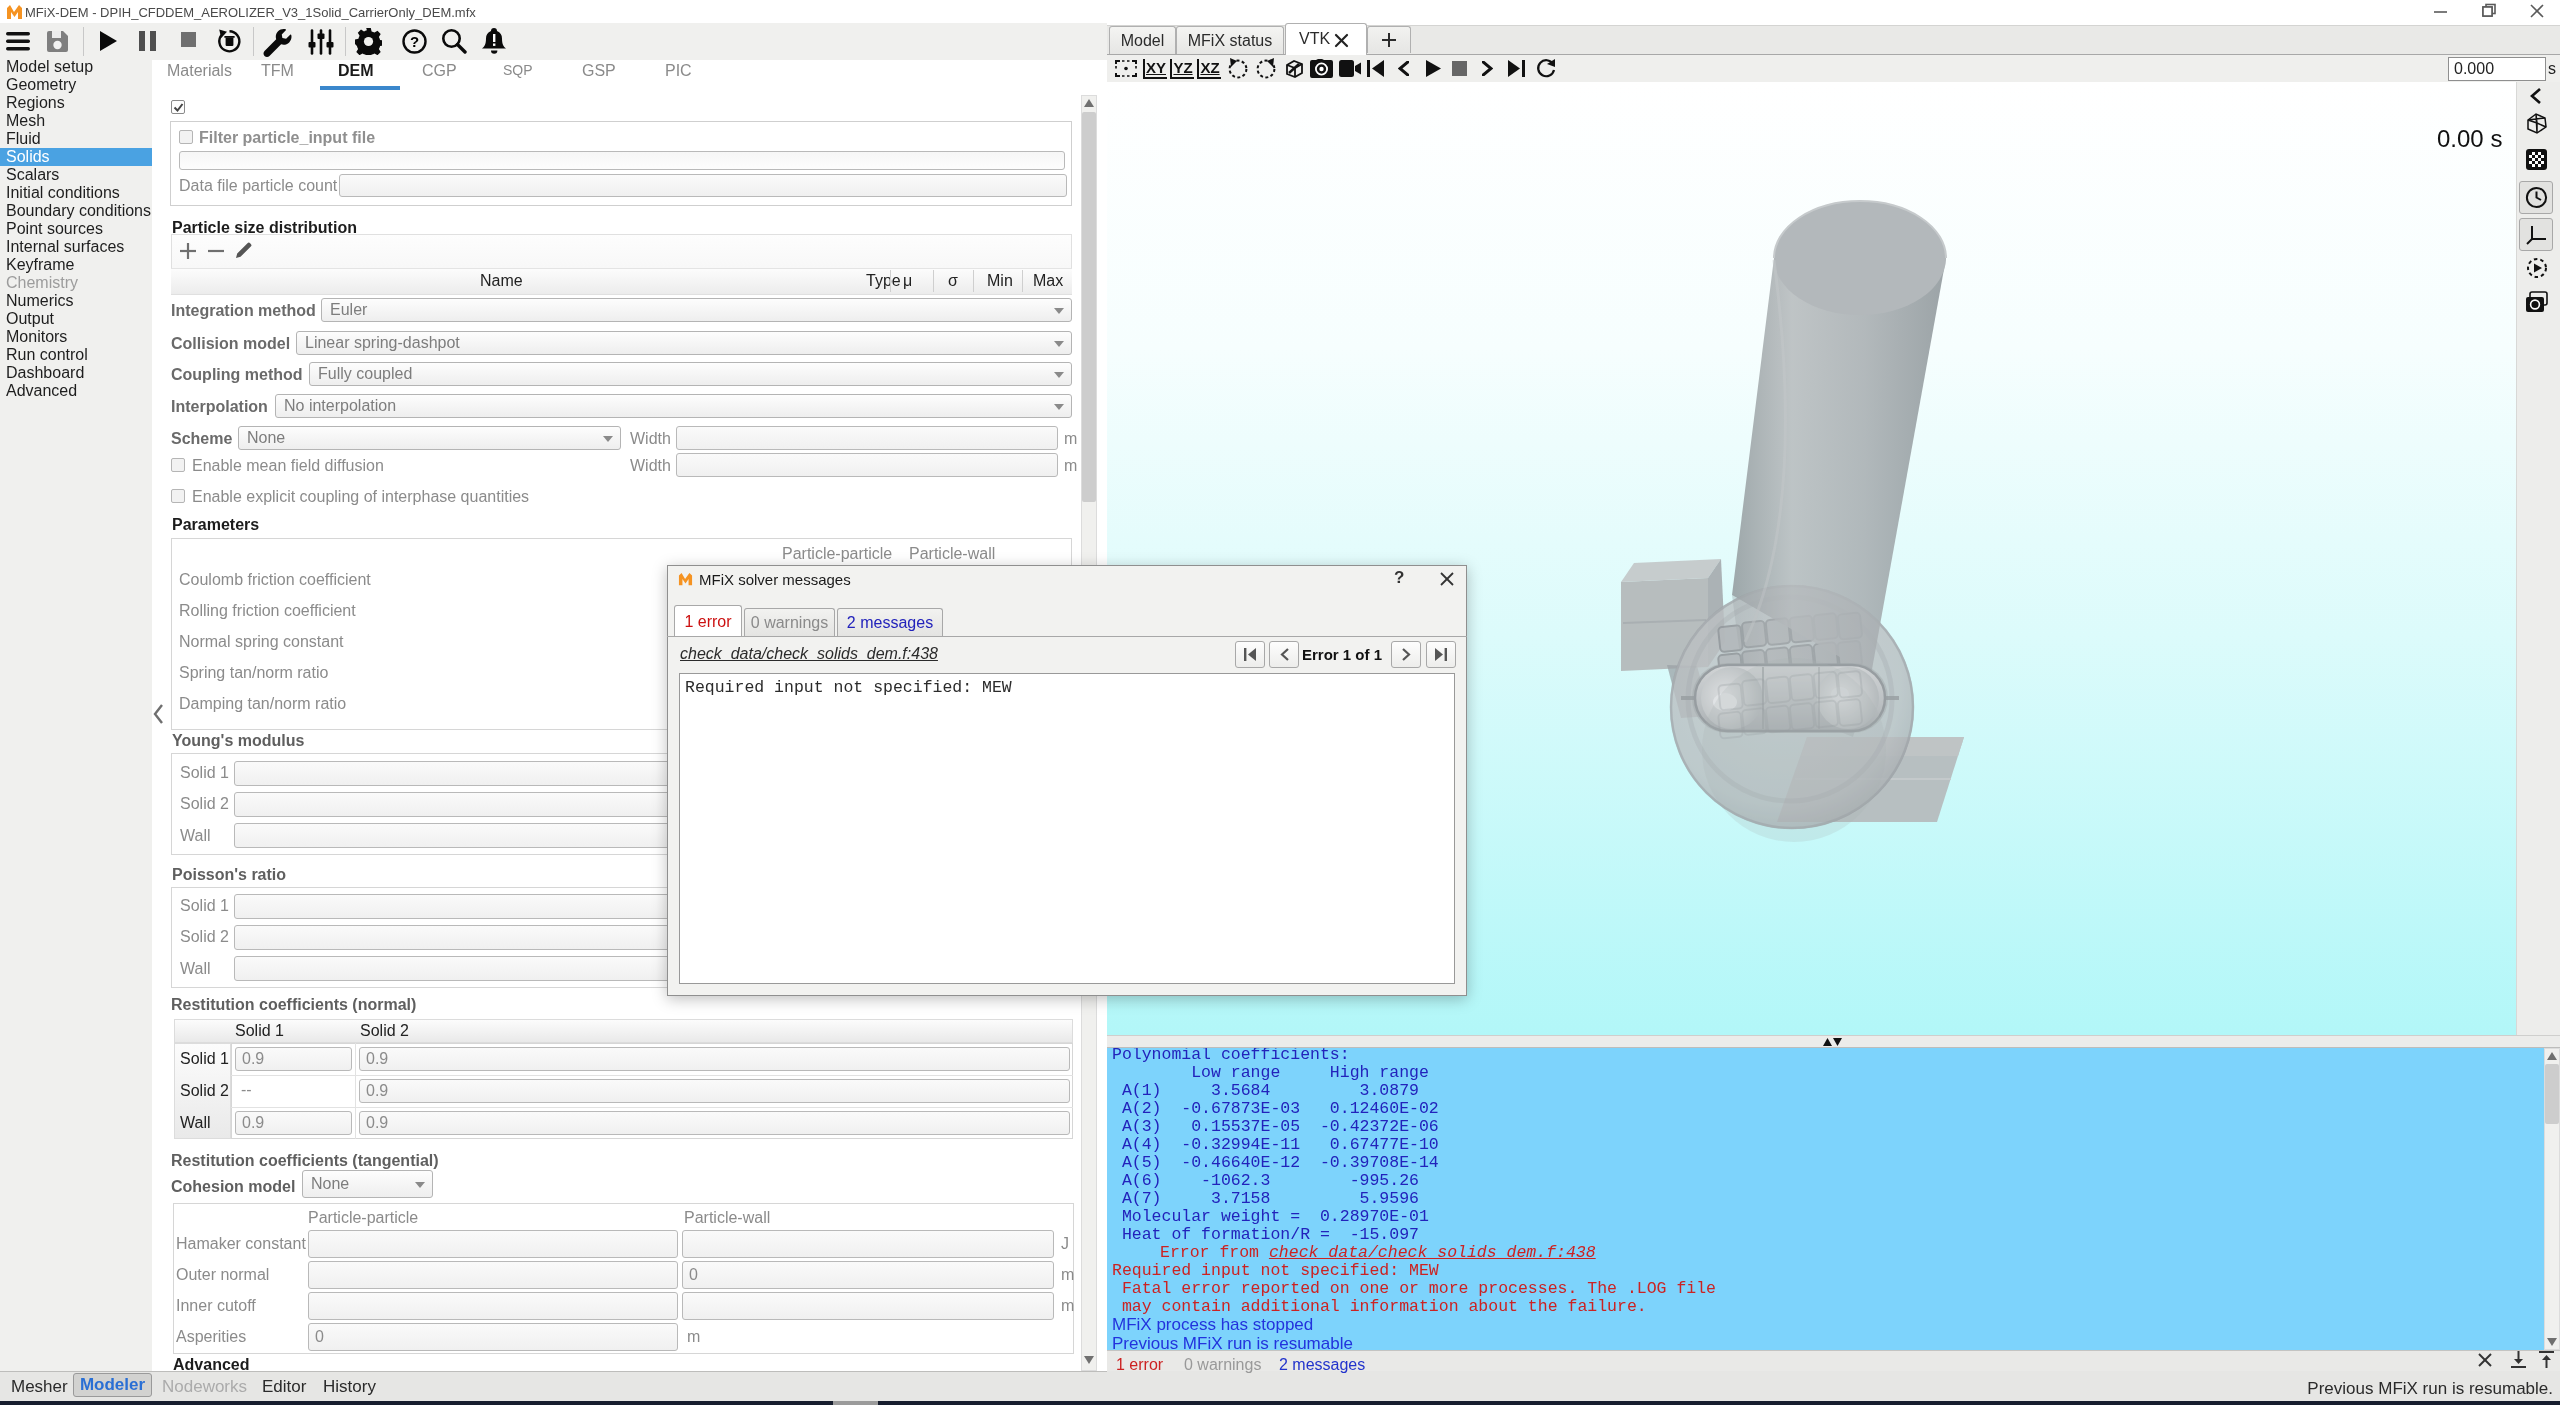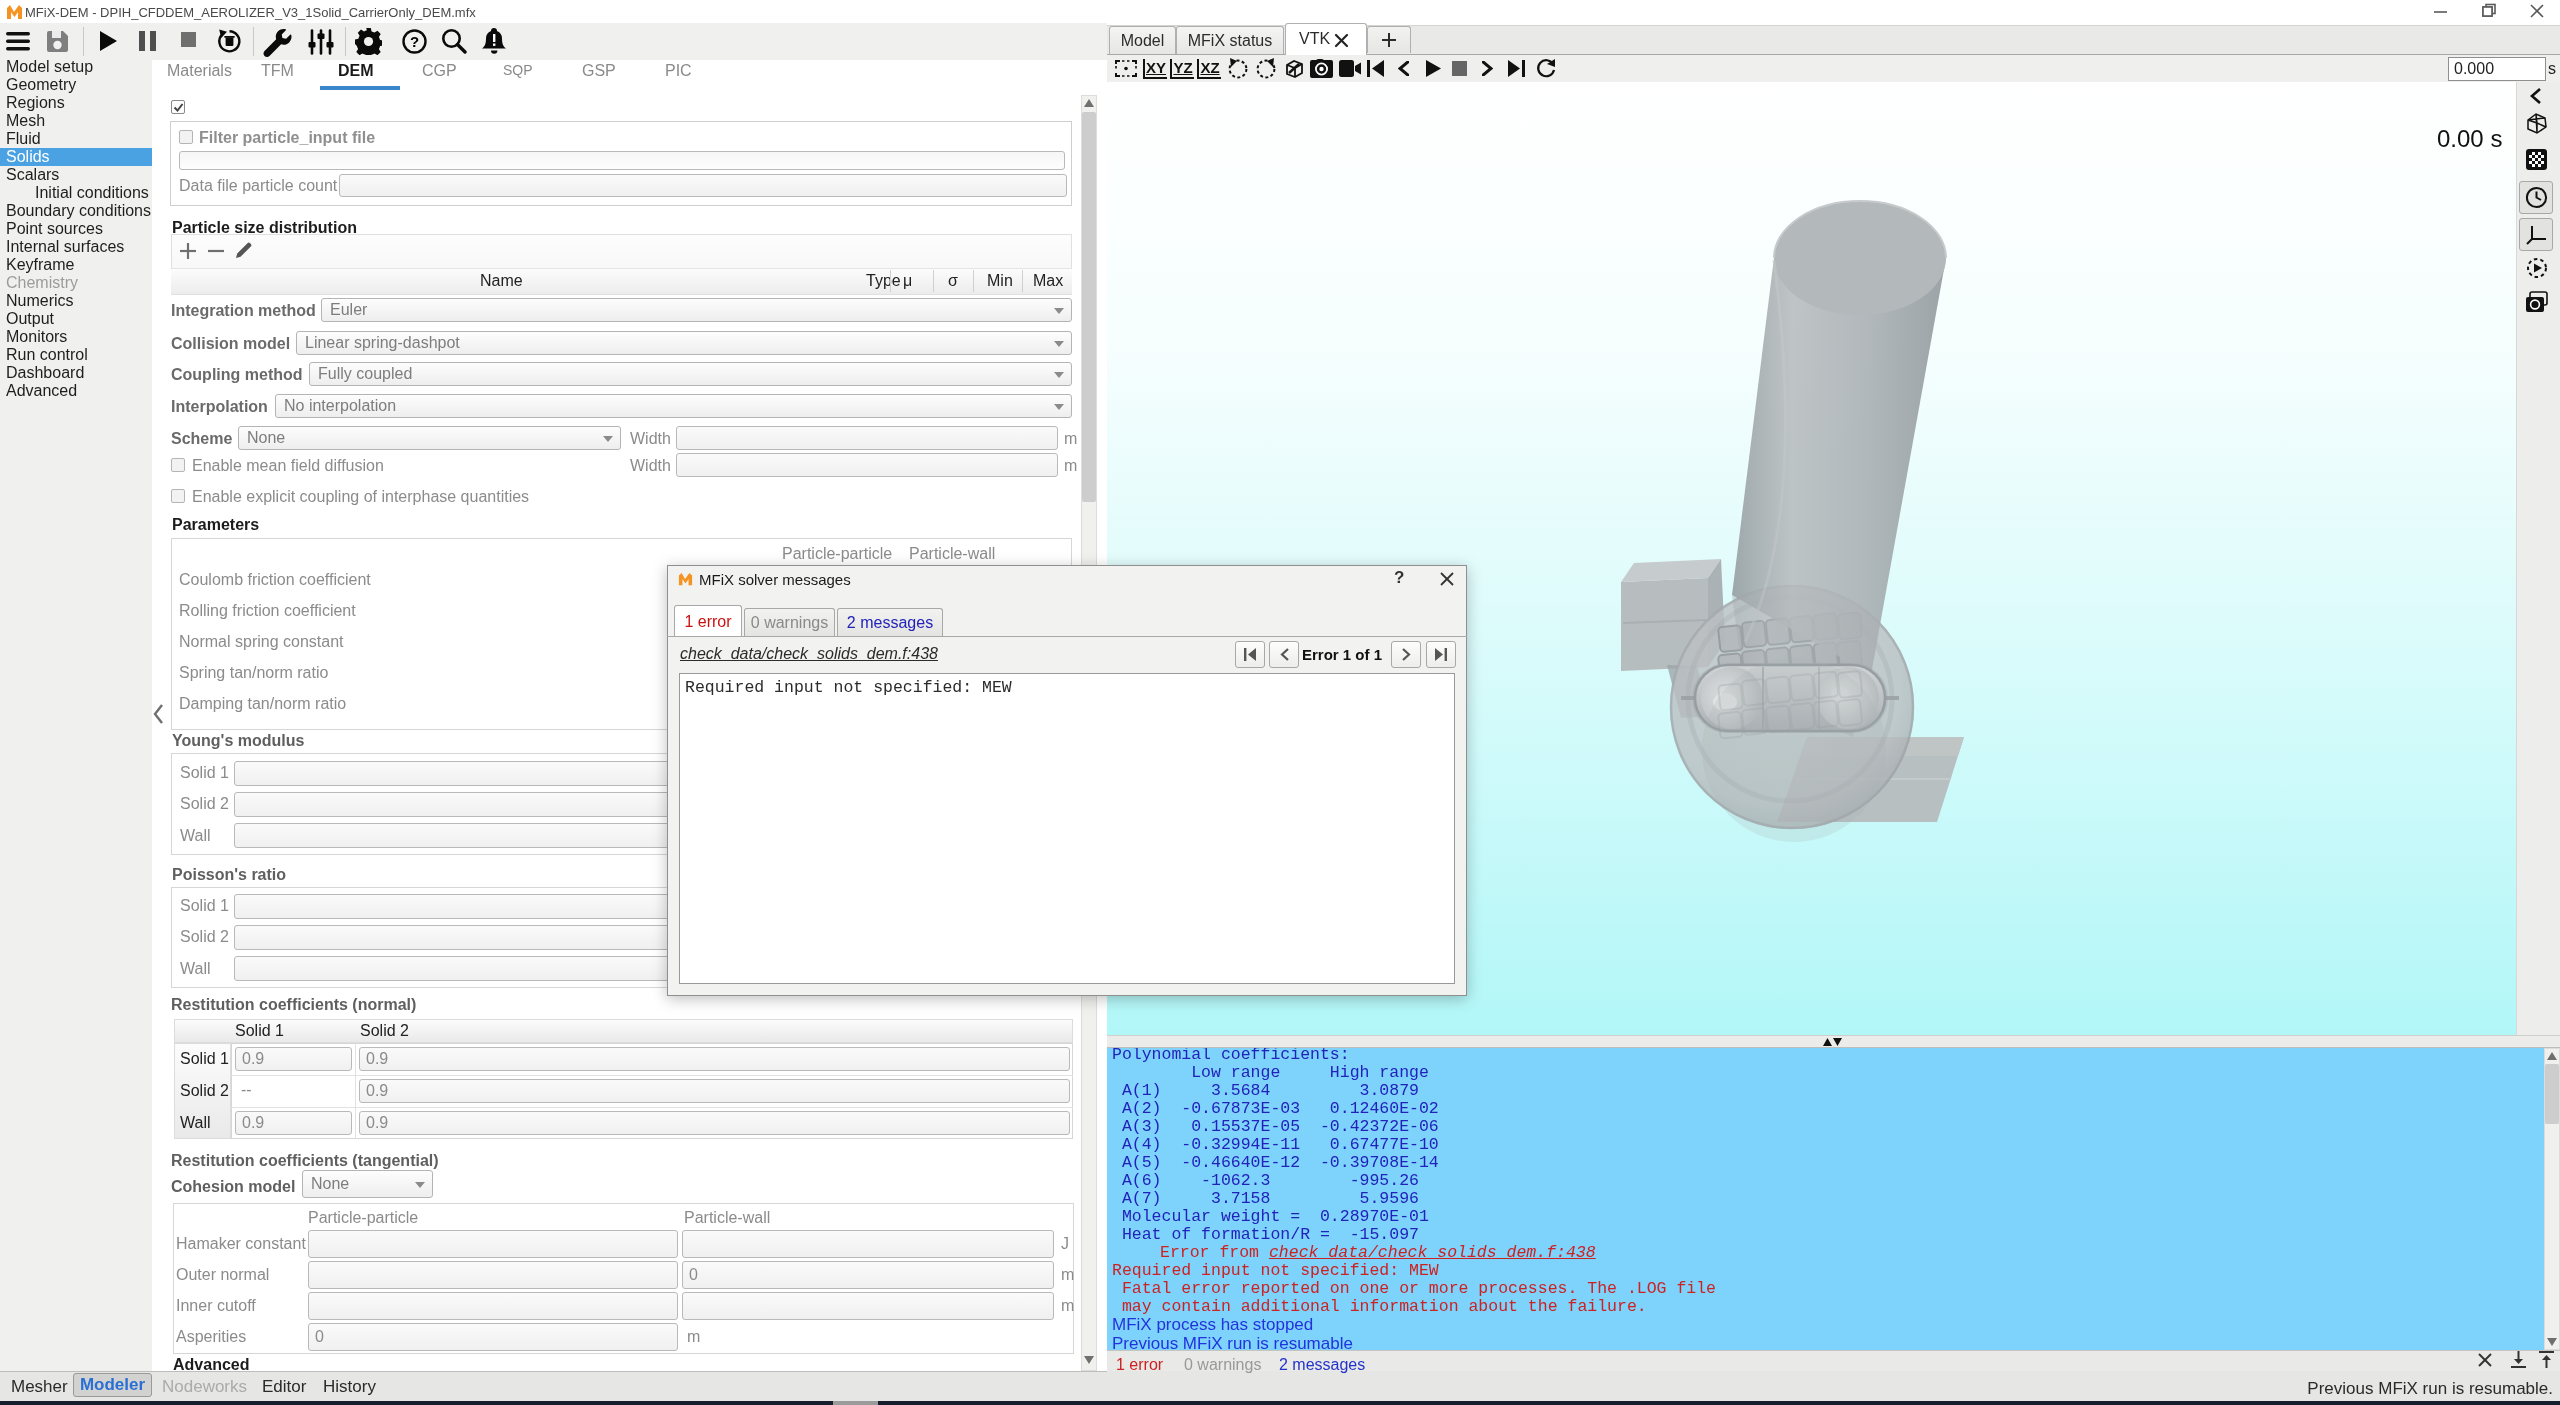--- a/index.html
+++ b/index.html
@@ -110,21 +110,21 @@
 <div class="abs" style="left:6px;top:148px;font-size:16px;line-height:18px;color:#ffffff;">Solids</div>
 <svg class="abs" style="left:152px;top:703px;" width="13" height="22" viewBox="0 0 13 22">
     <path d="M10 2 L3 11 L10 20" fill="none" stroke="#6f6f6f" stroke-width="2.4"></path>
   </svg>
 <div class="abs" style="left:6px;top:58px;font-size:16px;line-height:18px;color:#1e1e1e;white-space:nowrap;">Model setup</div>
 <div class="abs" style="left:6px;top:76px;font-size:16px;line-height:18px;color:#1e1e1e;white-space:nowrap;">Geometry</div>
 <div class="abs" style="left:6px;top:94px;font-size:16px;line-height:18px;color:#1e1e1e;white-space:nowrap;">Regions</div>
 <div class="abs" style="left:6px;top:112px;font-size:16px;line-height:18px;color:#1e1e1e;white-space:nowrap;">Mesh</div>
 <div class="abs" style="left:6px;top:130px;font-size:16px;line-height:18px;color:#1e1e1e;white-space:nowrap;">Fluid</div>
 <div class="abs" style="left:6px;top:166px;font-size:16px;line-height:18px;color:#1e1e1e;white-space:nowrap;">Scalars</div>
-<div class="abs" style="left:6px;top:184px;font-size:16px;line-height:18px;color:#1e1e1e;white-space:nowrap;margin-left:29px;">Initial conditions</div>
+<div class="abs" style="left:6px;top:184px;font-size:16px;line-height:18px;color:#1e1e1e;white-space:nowrap;">Initial conditions</div>
 <div class="abs" style="left:6px;top:202px;font-size:16px;line-height:18px;color:#1e1e1e;white-space:nowrap;">Boundary conditions</div>
 <div class="abs" style="left:6px;top:220px;font-size:16px;line-height:18px;color:#1e1e1e;white-space:nowrap;">Point sources</div>
 <div class="abs" style="left:6px;top:238px;font-size:16px;line-height:18px;color:#1e1e1e;white-space:nowrap;">Internal surfaces</div>
 <div class="abs" style="left:6px;top:256px;font-size:16px;line-height:18px;color:#1e1e1e;white-space:nowrap;">Keyframe</div>
 <div class="abs" style="left:6px;top:274px;font-size:16px;line-height:18px;color:#9c9c9c;white-space:nowrap;">Chemistry</div>
 <div class="abs" style="left:6px;top:292px;font-size:16px;line-height:18px;color:#1e1e1e;white-space:nowrap;">Numerics</div>
 <div class="abs" style="left:6px;top:310px;font-size:16px;line-height:18px;color:#1e1e1e;white-space:nowrap;">Output</div>
 <div class="abs" style="left:6px;top:328px;font-size:16px;line-height:18px;color:#1e1e1e;white-space:nowrap;">Monitors</div>
 <div class="abs" style="left:6px;top:346px;font-size:16px;line-height:18px;color:#1e1e1e;white-space:nowrap;">Run control</div>
 <div class="abs" style="left:6px;top:364px;font-size:16px;line-height:18px;color:#1e1e1e;white-space:nowrap;">Dashboard</div>

